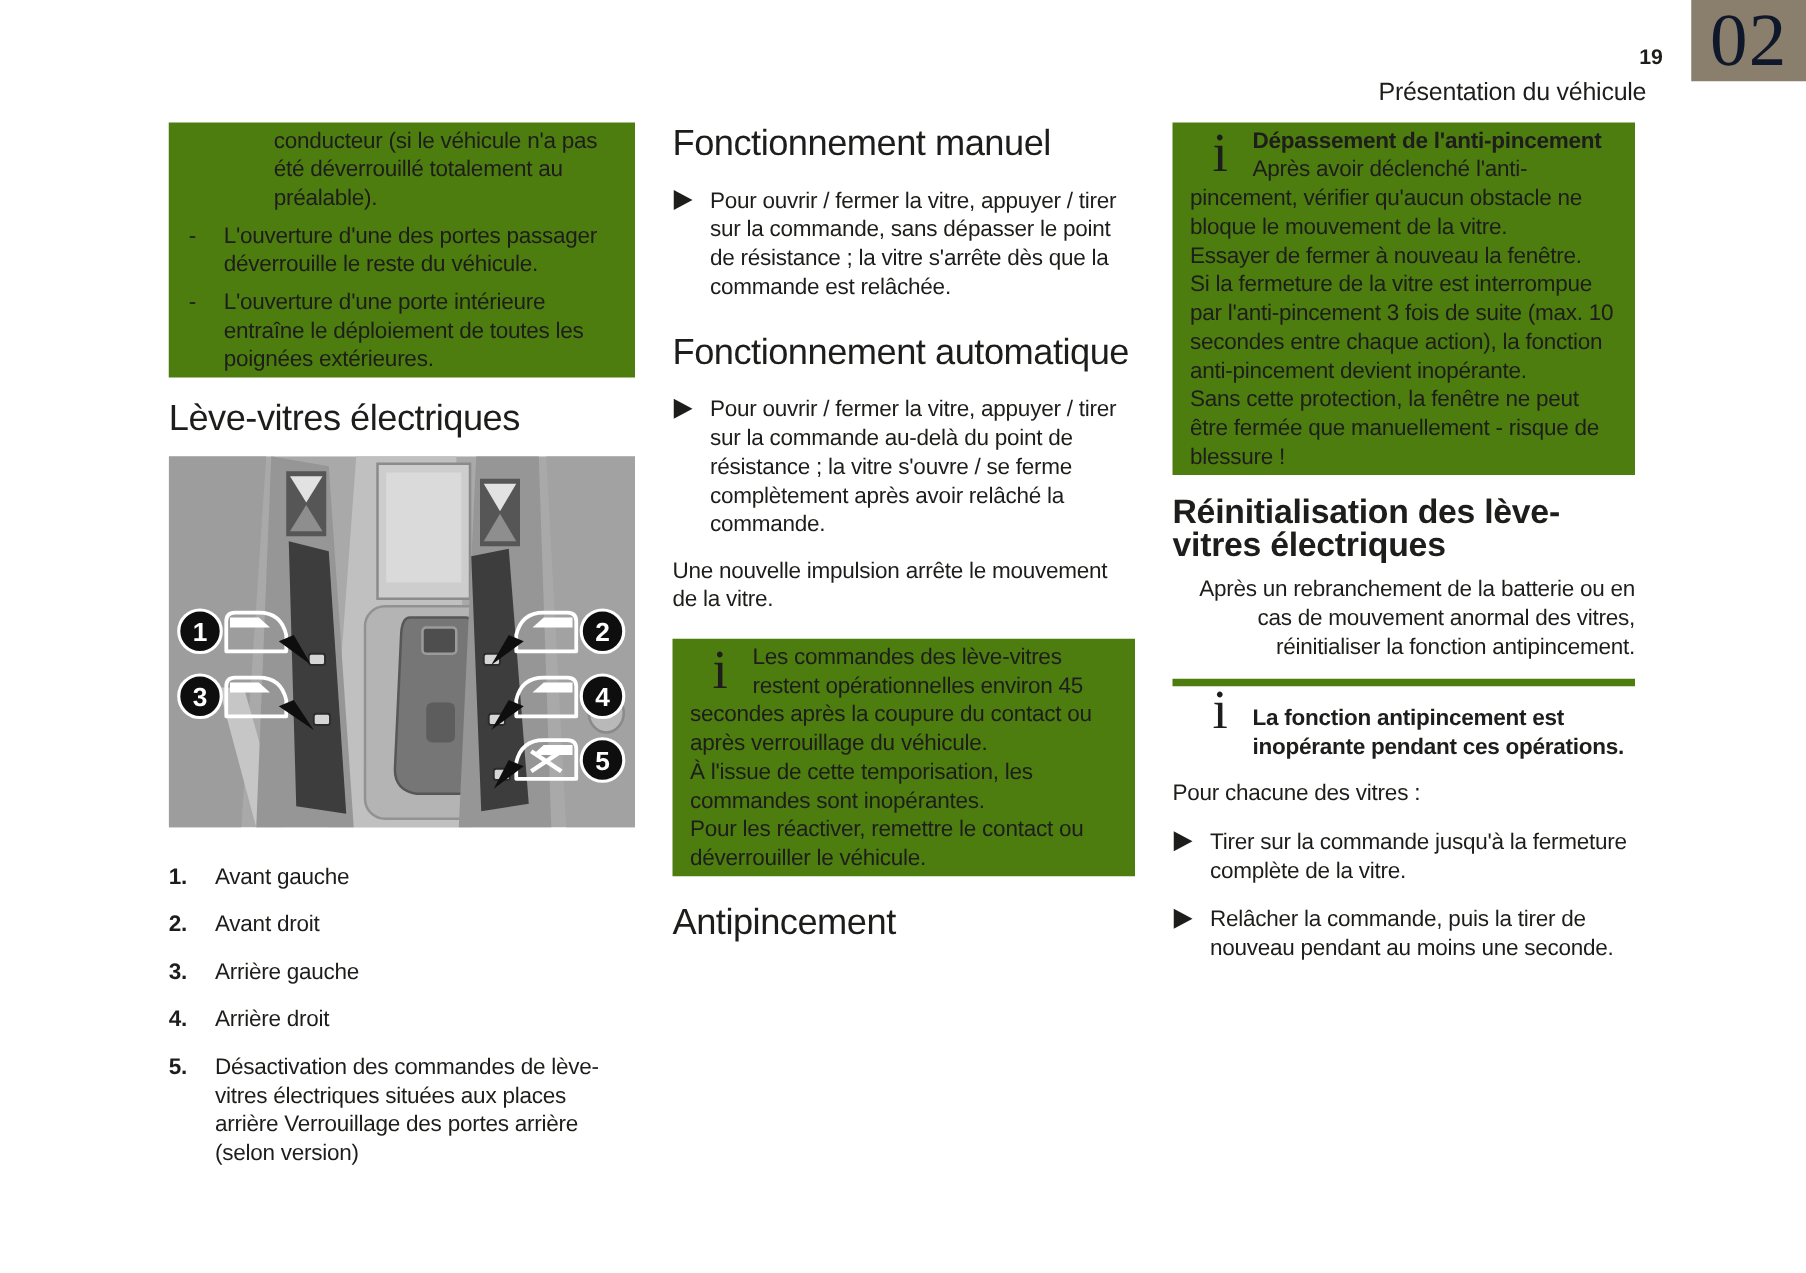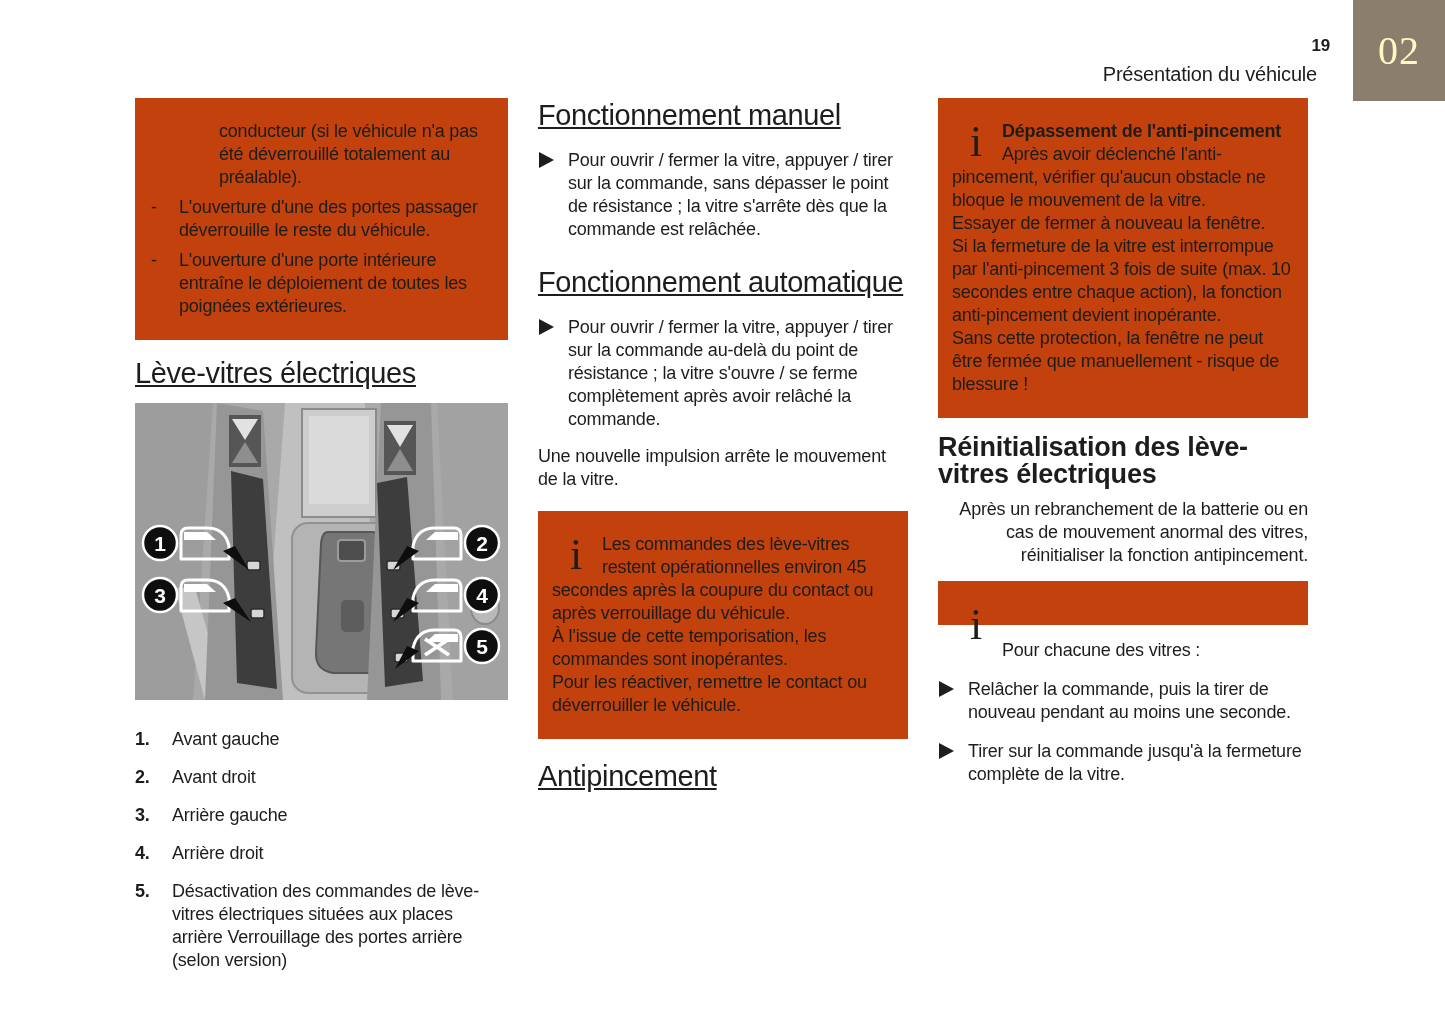--- a/index.html
+++ b/index.html
@@ -14,44 +14,44 @@
   
   .page-num {
     position:absolute; top:36px; right:115px;
     font-size:17px; font-weight:bold; line-height:20px;text-align:center;
   }
   .page-title {
     position:absolute; top:62px; right:128px;
     font-size:20px; line-height:24px; letter-spacing:-0.2px;
   }
   .chapter-box {
-    position:absolute; top:0; right:0; width:92px; height:101px;
-    background:#8a7e6c; color:#fef9c3;
+    position:absolute; top:0; right:0; width:92px; height:65px;
+    background:#8a7e6c; color:#0f172a;
     display:flex; align-items:center; justify-content:center;
-    font-family:"Liberation Serif", serif; font-size:40px; letter-spacing:1px;
+    font-family:"Liberation Serif", serif; font-size:60px; letter-spacing:1px;
   }
 
   
   .col { position:absolute; top:98px; }
   #col-left  { left:135px; width:373px; }
   #col-mid   { left:538px; width:370px; }
   #col-right { left:938px; width:370px; }
 
   h2 {
     margin:0; font-size:29px; font-weight:500; line-height:35px;
-    letter-spacing:-0.4px; color:#1d1d1b;text-decoration:underline;
+    letter-spacing:-0.4px; color:#1d1d1b;
   }
   h3 {
     margin:0; font-size:27px; font-weight:bold; line-height:27px;
     letter-spacing:-0.2px;
   }
   p { margin:0; }
 
   .infobox {
-    background:#c2410c; padding:22px 14px;
+    background:#4d7c0f; padding:3px 14px;
   }
   .i-glyph {
     float:left; width:32px; text-align:center;
     font-family:"Liberation Serif", serif; font-style:normal;
     font-size:44px; line-height:38px;
     margin:3px 10px 3px 8px;
   }
   .ib-title { font-weight:bold; }
   .pre { white-space:pre-line; }
 
@@ -255,25 +255,26 @@
 Sans cette protection, la fenêtre ne peut être fermée que manuellement - risque de blessure !</div>
     </div>
 
     <h3 class="mt16">Réinitialisation des lève-vitres électriques</h3>
     <p class="mt10">Après un rebranchement de la batterie ou en cas de mouvement anormal des vitres, réinitialiser la fonction antipincement.</p>
 
     <div class="infobox mt14">
       <span class="i-glyph">i</span>
     </div>
 
+    <p class="bold mt14">La fonction antipincement est inopérante pendant ces opérations.</p>
     <p class="mt14">Pour chacune des vitres :</p>
 
     <div class="bullet">
       <span class="tri"></span>
+      <span>Tirer sur la commande jusqu'à la fermeture complète de la vitre.</span>
+    </div>
+    <div class="bullet">
+      <span class="tri"></span>
       <span>Relâcher la commande, puis la tirer de nouveau pendant au moins une seconde.</span>
     </div>
-    <div class="bullet">
-      <span class="tri"></span>
-      <span>Tirer sur la commande jusqu'à la fermeture complète de la vitre.</span>
-    </div>
   </section>
 
 </div>
 
 </body></html>

